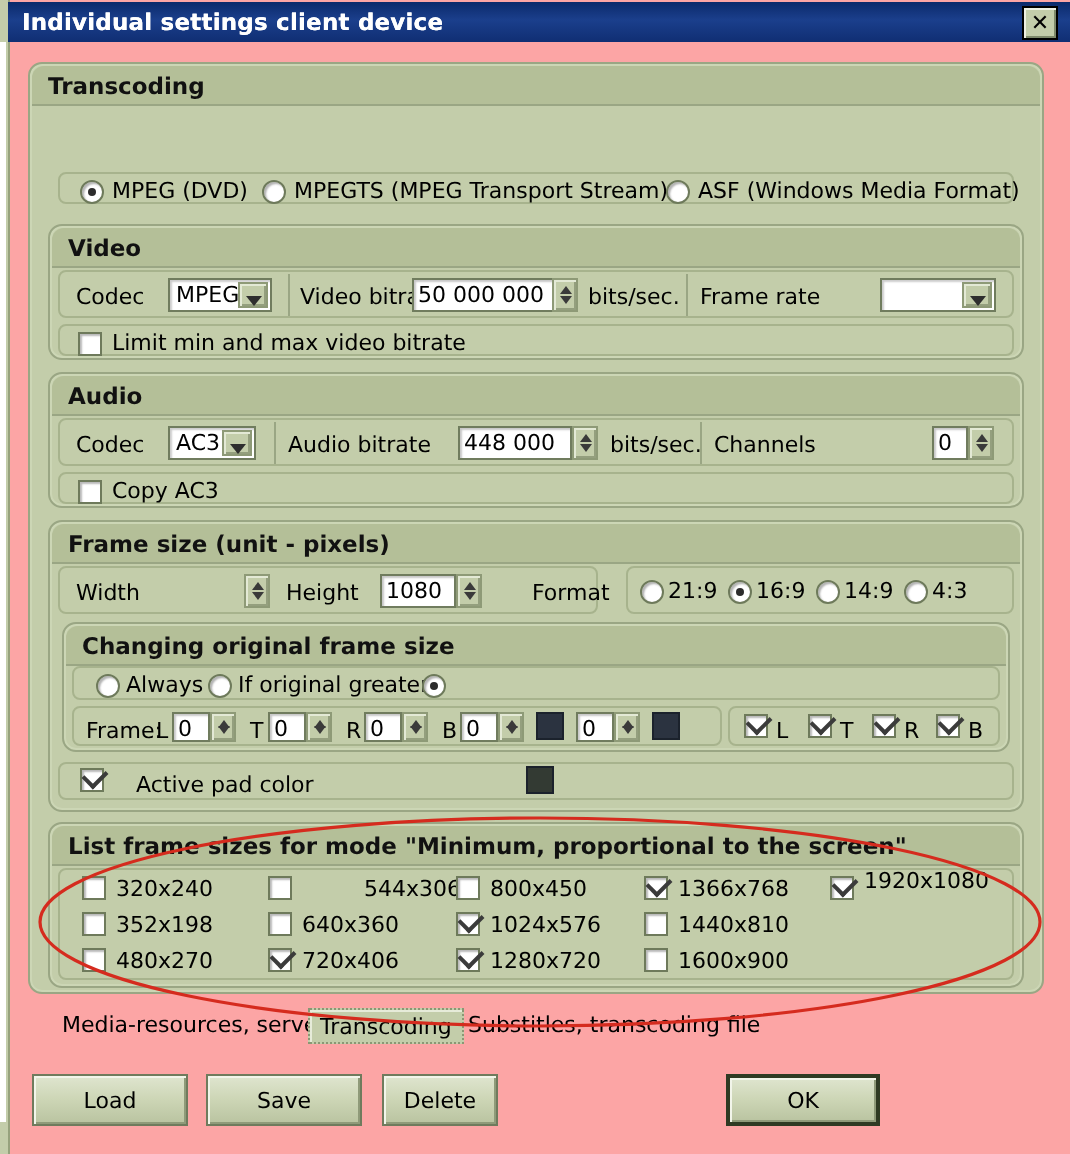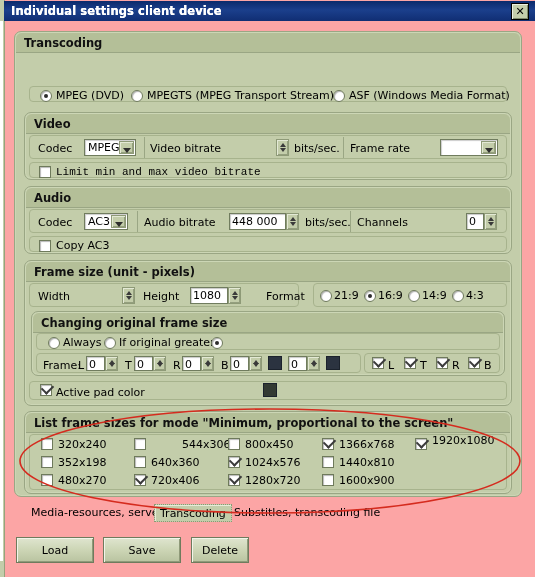--- a/index.html
+++ b/index.html
@@ -129,31 +129,32 @@
     <div class="gcap">Video</div>
   </div>
   <div class="row" style="left:29px;top:135px;width:478px;height:24px;"></div>
   <div class="lbl" style="left:38px;top:142px;">Codec</div>
   <div class="combo" style="left:84px;top:139px;width:52px;height:17px;">
     <span>MPEG2</span>
     <span class="arrow"></span>
   </div>
   <div style="position:absolute;left:144px;top:137px;width:1px;height:21px;background:#9aa684;"></div>
   <div class="lbl" style="left:150px;top:142px;">Video bitrate</div>
+  <div class="tbox" style="left:206px;top:139px;width:74px;height:17px;">50 000 000</div>
   <div class="spin" style="left:276px;top:139px;height:17px;"></div>
   <div class="lbl" style="left:294px;top:142px;">bits/sec.</div>
   <div style="position:absolute;left:343px;top:137px;width:1px;height:21px;background:#9aa684;"></div>
   <div class="lbl" style="left:350px;top:142px;">Frame rate</div>
   <div class="combo" style="left:440px;top:139px;width:58px;height:17px;">
     <span></span>
     <span class="arrow"></span>
   </div>
   <div class="row" style="left:29px;top:162px;width:478px;height:16px;"></div>
   <div class="cbox" style="left:39px;top:166px;"></div>
-  <div class="lbl" style="left:56px;top:165px;font-family:Liberation Mono, monospace;">Limit min and max video bitrate</div>
+  <div class="lbl" style="left:56px;top:165px;">Limit min and max video bitrate</div>
 
   <div class="gbox" style="left:24px;top:186px;width:488px;height:68px;">
     <div class="gcap">Audio</div>
   </div>
   <div class="row" style="left:29px;top:209px;width:478px;height:24px;"></div>
   <div class="lbl" style="left:38px;top:216px;">Codec</div>
   <div class="combo" style="left:84px;top:213px;width:44px;height:17px;">
     <span>AC3</span>
     <span class="arrow"></span>
   </div>
@@ -225,21 +226,21 @@
   <div class="lbl" style="left:388px;top:359px;">L</div>
   <div class="cbox on" style="left:404px;top:357px;"></div>
   <div class="lbl" style="left:420px;top:359px;">T</div>
   <div class="cbox on" style="left:436px;top:357px;"></div>
   <div class="lbl" style="left:452px;top:359px;">R</div>
   <div class="cbox on" style="left:468px;top:357px;"></div>
   <div class="lbl" style="left:484px;top:359px;">B</div>
 
   <div class="row" style="left:29px;top:381px;width:478px;height:19px;"></div>
   <div class="cbox on" style="left:40px;top:384px;"></div>
-  <div class="lbl" style="left:56px;top:386px;">Active pad color</div>
+  <div class="lbl" style="left:68px;top:386px;">Active pad color</div>
   <div class="swatch" style="left:263px;top:383px;background:#333a33;"></div>
 
   <div class="gbox" style="left:24px;top:411px;width:488px;height:83px;">
     <div class="gcap">List frame sizes for mode "Minimum, proportional to the screen"</div>
   </div>
   <div class="row" style="left:29px;top:434px;width:478px;height:56px;"></div>
 
   <div class="cbox" style="left:41px;top:438px;"></div>
   <div class="lbl" style="left:58px;top:438px;">320x240</div>
   <div class="cbox" style="left:41px;top:456px;"></div>
@@ -273,18 +274,19 @@
 
   <div id="tabstrip">
     <div class="tab" style="left:0;">Media-resources, server</div>
     <div class="tab sel" style="left:128px;">Transcoding</div>
     <div class="tab" style="left:203px;">Substitles, transcoding file</div>
   </div>
 
   <div class="btn" style="left:16px;top:537px;width:78px;">Load</div>
   <div class="btn" style="left:103px;top:537px;width:78px;">Save</div>
   <div class="btn" style="left:191px;top:537px;width:58px;">Delete</div>
+  <div class="btn default" style="left:363px;top:537px;width:77px;">OK</div>
 
   <svg id="annot" viewBox="0 0 505 118">
     <ellipse cx="252" cy="59" rx="250" ry="52" fill="none" stroke="#d52b1e" stroke-width="1.6"></ellipse>
   </svg>
 
 </div>
 
 </body></html>

